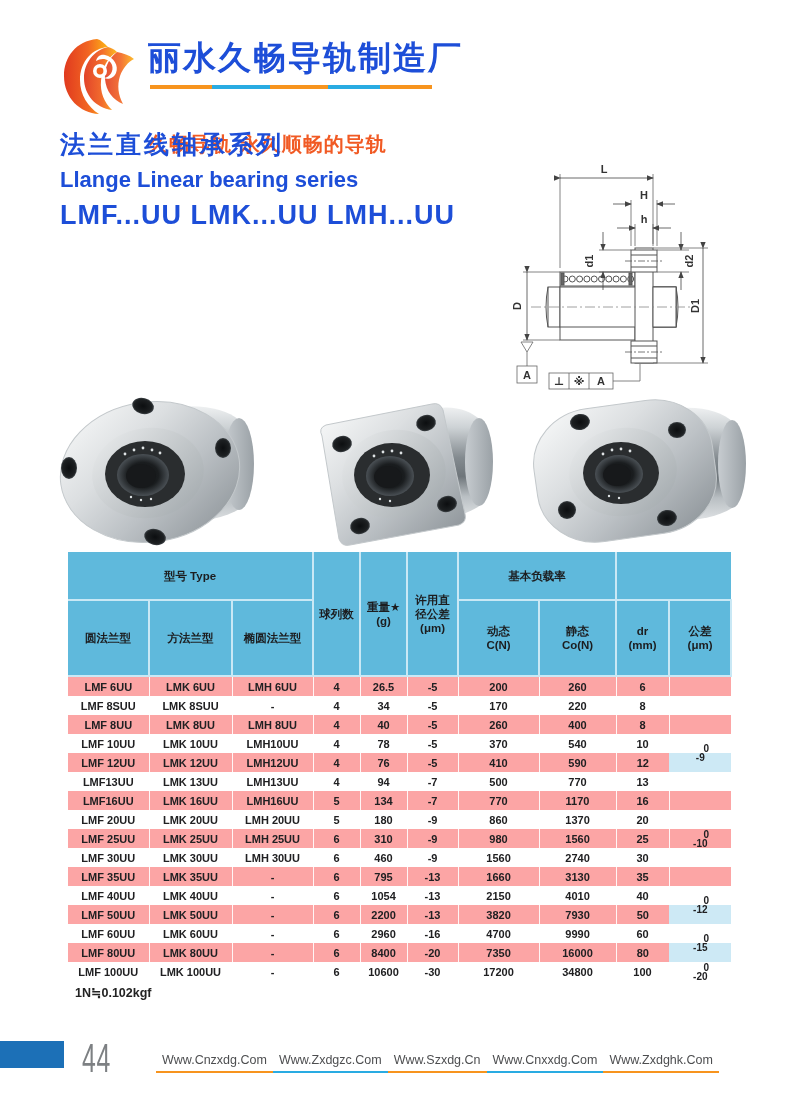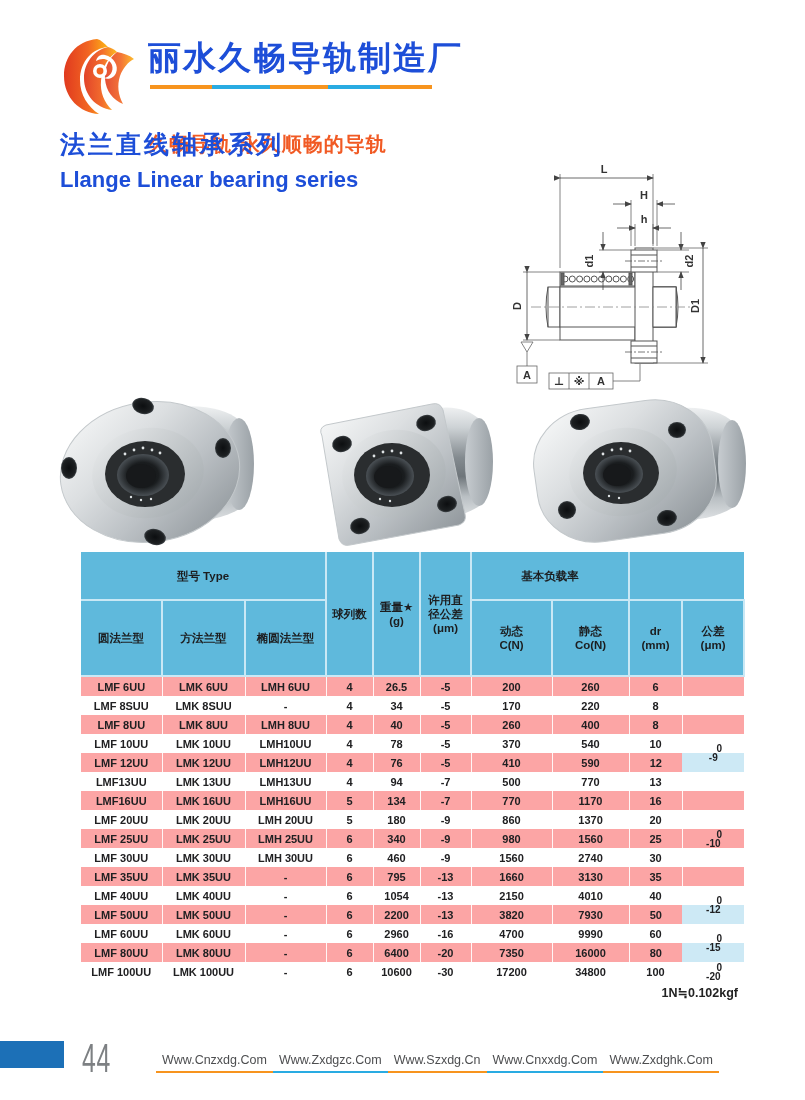--- a/index.html
+++ b/index.html
@@ -21,34 +21,34 @@
   .title-models{font-size:27px;font-weight:bold;letter-spacing:1px;line-height:35px;}
 
   
   .diagram{position:absolute;left:503px;top:158px;}
   .diagram text{font-size:11px;fill:#333;font-weight:bold;}
 
   
   .photos{position:absolute;left:48px;top:392px;}
 
   
-  .spec-table-wrap{position:absolute;left:81px;top:552px;}
+  .spec-table-wrap{position:absolute;left:68px;top:552px;}
   table.spec{border-collapse:collapse;table-layout:fixed;width:663px;}
   table.spec th{background:#5fb9dc;border:2px solid #c9e8f5;font-size:11.5px;font-weight:bold;color:#1c1d1f;padding:0;white-space:pre-line;line-height:14px;}
   table.spec thead tr:first-child th{border-top:none;}
   table.spec th:first-child{border-left:none;}
   table.spec thead tr:first-child th:last-child{border-right:none;}
   tr.h1{height:48px;} tr.h2{height:76px;}
   table.spec tbody td{height:19px;padding:0;text-align:center;font-size:11px;font-weight:bold;color:#202022;border-right:1px solid rgba(255,255,255,.9);white-space:nowrap;}
   table.spec tbody td:last-child{border-right:none;}
   table.spec tbody tr.odd{background:#fca5a5;}
   td.tolspan{background:linear-gradient(to bottom,#ffffff 50%,#cde9f5 50%);}
   .tol-top{font-size:10px;line-height:9px;transform:translateX(6px);}
   .tol-bot{font-size:10px;line-height:9px;}
-  .table-note{position:absolute;left:75px;top:985px;width:663px;text-align:right;font-size:12.5px;font-weight:bold;color:#222;}
+  .table-note{position:absolute;left:75px;top:985px;width:663px;font-size:12.5px;font-weight:bold;color:#222;}
 
   
   .footer-bar{position:absolute;left:0;top:1041px;width:64px;height:27px;background:#1c70b7;}
   .page-number{position:absolute;left:82px;top:1036px;font-size:40px;color:#7d8083;transform:scaleX(0.62);transform-origin:left;letter-spacing:1px;}
   .websites{position:absolute;left:156px;top:1050px;white-space:nowrap;}
   .websites span{display:inline-block;font-size:12.5px;color:#4d4e50;padding:0 6px 4px 6px;}
   .u-orange{border-bottom:2.5px solid #f7941e;}
   .u-blue{border-bottom:2.5px solid #29abe2;}
 </style>
 </head>
@@ -81,20 +81,21 @@
         <span style="width:52px;background:#29abe2"></span>
         <span style="width:52px;background:#f7941e"></span>
       </div>
       <div class="tagline">久畅导轨-永久顺畅的导轨</div>
     </div>
   </div>
 
   <div class="title-block">
     <div class="title-zh">法兰直线轴承系列</div>
     <div class="title-en">Llange Linear bearing series</div>
+    <div class="title-models">LMF...UU  LMK...UU  LMH...UU</div>
   </div>
 
   <svg class="diagram" width="298" height="238" viewBox="0 0 298 238">
     <defs>
       <marker id="ar" markerWidth="9" markerHeight="7" refX="8" refY="3.5" orient="auto">
         <path d="M0,0 L9,3.5 L0,7 Z" fill="#444"></path>
       </marker>
     </defs>
     <g stroke="#555" stroke-width="1" fill="none">
 
@@ -436,21 +437,21 @@
             <td>860</td>
             <td>1370</td>
             <td>20</td>
             <td></td>
           </tr>
           <tr class="odd">
             <td>LMF 25UU</td>
             <td>LMK 25UU</td>
             <td>LMH 25UU</td>
             <td>6</td>
-            <td>340</td>
+            <td>310</td>
             <td>-9</td>
             <td>980</td>
             <td>1560</td>
             <td>25</td>
             <td>
               <div class="tol-top">0</div>
               <div class="tol-bot">-10</div>
             </td>
           </tr>
           <tr>
@@ -516,21 +517,21 @@
             <td rowspan="2" class="tolspan">
               <div class="tol-top">0</div>
               <div class="tol-bot">-15</div>
             </td>
           </tr>
           <tr class="odd">
             <td>LMF 80UU</td>
             <td>LMK 80UU</td>
             <td>-</td>
             <td>6</td>
-            <td>6400</td>
+            <td>8400</td>
             <td>-20</td>
             <td>7350</td>
             <td>16000</td>
             <td>80</td>
           </tr>
           <tr>
             <td>LMF 100UU</td>
             <td>LMK 100UU</td>
             <td>-</td>
             <td>6</td>

